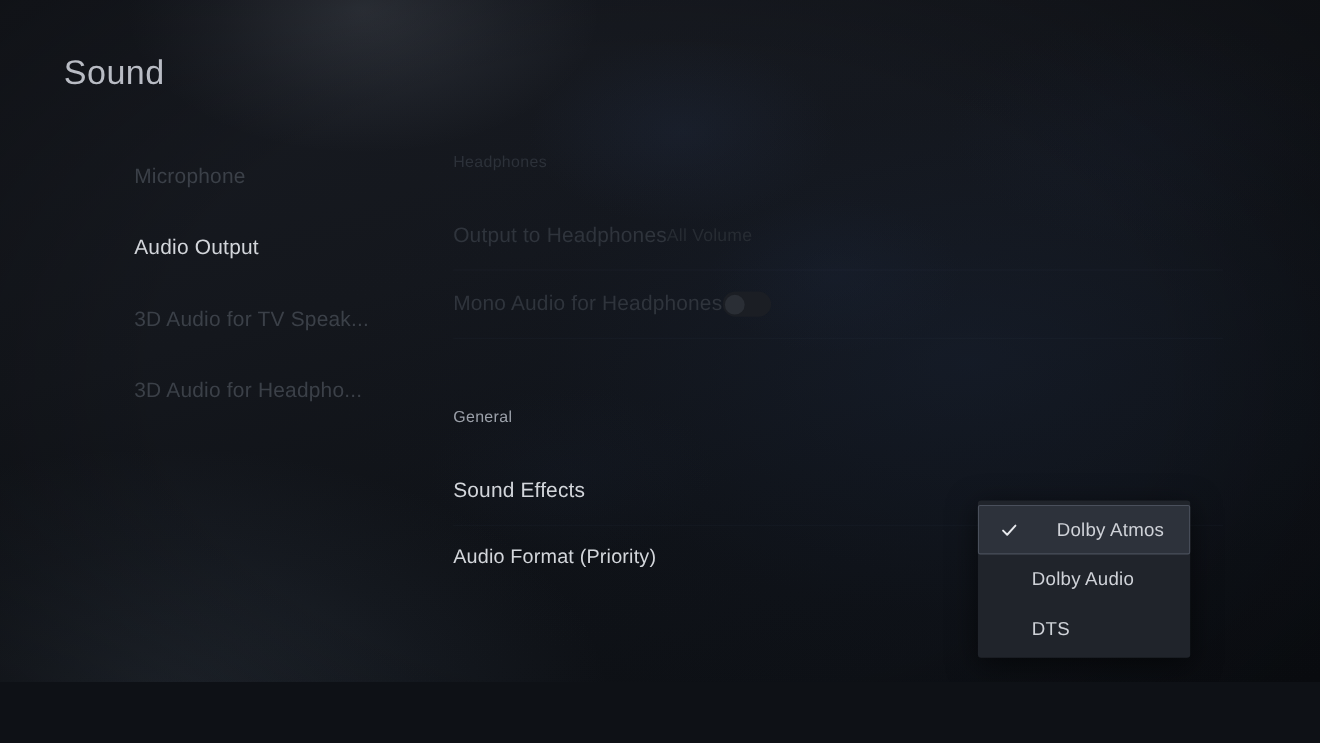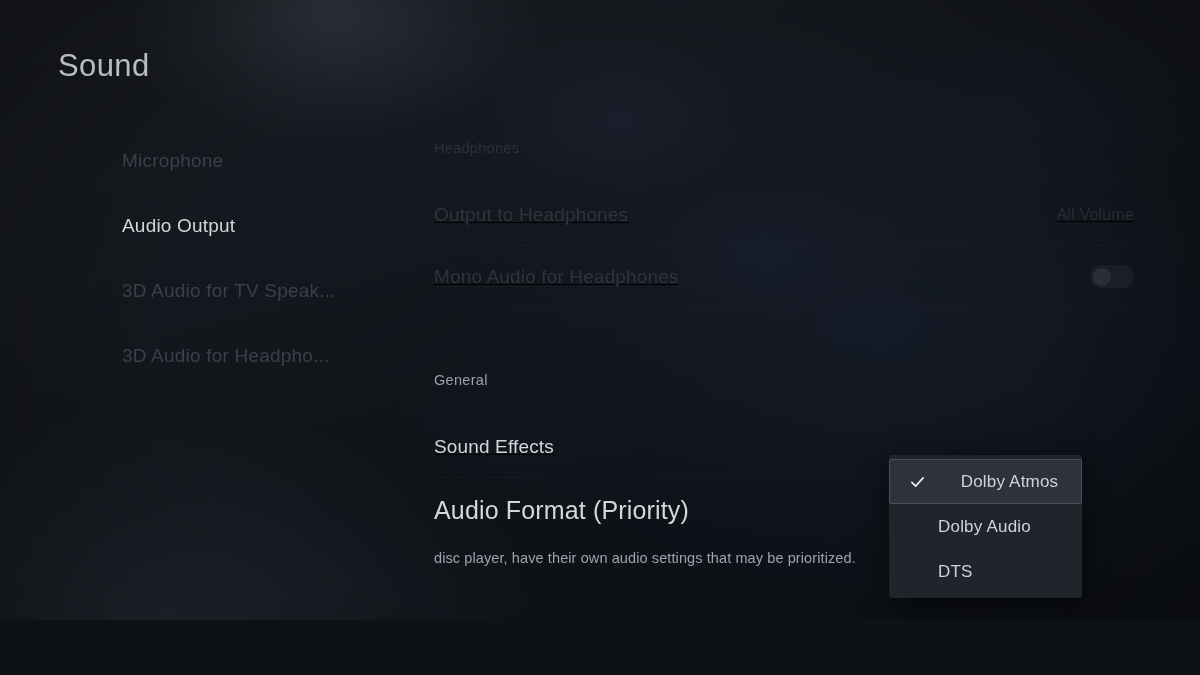--- a/index.html
+++ b/index.html
@@ -59,37 +59,36 @@
     display:flex; align-items:center;
     font-size:19px; font-weight:400;
     letter-spacing:0.2px;
     white-space:nowrap;
     color:#3b4048;
   }
   .side-item.selected { color:#d2d5da; }
 
   
   .content {
-    position:absolute; left:434px; top:140px;
+    position:absolute; left:412px; top:140px;
     width:700px; z-index:3;
   }
   .section-head {
     font-size:14.5px;
     letter-spacing:0.3px;
     margin-bottom:28px;
   }
   .section-head.dim { color:#2c3139; }
   .section-head.lit { color:#9ba0a9; }
 
   .row {
     position:relative;
     height:62px;
-    display:flex; align-items:center; justify-content:space-between;
+    display:flex; align-items:center; 
     border-bottom:1px solid rgba(150,165,190,0.045);
-    text-decoration:underline;
   }
   .row-label {
     font-size:19px; font-weight:400; letter-spacing:0.15px;
   }
   .row-value {
     font-size:16px; letter-spacing:0.2px;
   }
   .row.dim .row-label { color:#2f343c; }
   .row.dim .row-value { color:#272c33; }
   .row.lit .row-label { color:#d3d6db; }
@@ -109,23 +108,23 @@
   .toggle.on { background:#3c3f45; }
   .toggle.on .knob { right:2.5px; background:#bfc2c7; }
   .toggle.off { background:#1b1e24; }
   .toggle.off .knob { left:2.5px; background:#2a2e35; }
 
   .spacer { height:64px; }
 
   
   .fmt-block { margin-top:18px; }
   .fmt-title {
-    font-size:25px; color:#d3d6db;
+    font-size:18px; color:#d3d6db;
     letter-spacing:0.15px;
-    margin-bottom:0;
+    margin-bottom:21px;
   }
   .fmt-desc {
     font-size:14.5px; line-height:22px;
     color:#9ea3ac;
     letter-spacing:0.1px;
     width:690px;
   }
 
   
   .dropdown {
@@ -209,21 +208,20 @@
 
 
     <div class="row lit">
       <span class="row-label">Sound Effects</span>
     </div>
 
     <div class="fmt-block">
       <div class="fmt-title">Audio Format (Priority)</div>
       <div class="fmt-desc">
         <br>
-        <span>disc player, have their own audio settings that may be prioritized.</span>
       </div>
     </div>
 
   </main>
 
   <div class="dropdown">
 
 
     <div class="dd-item selected">
       <span class="dd-check">

